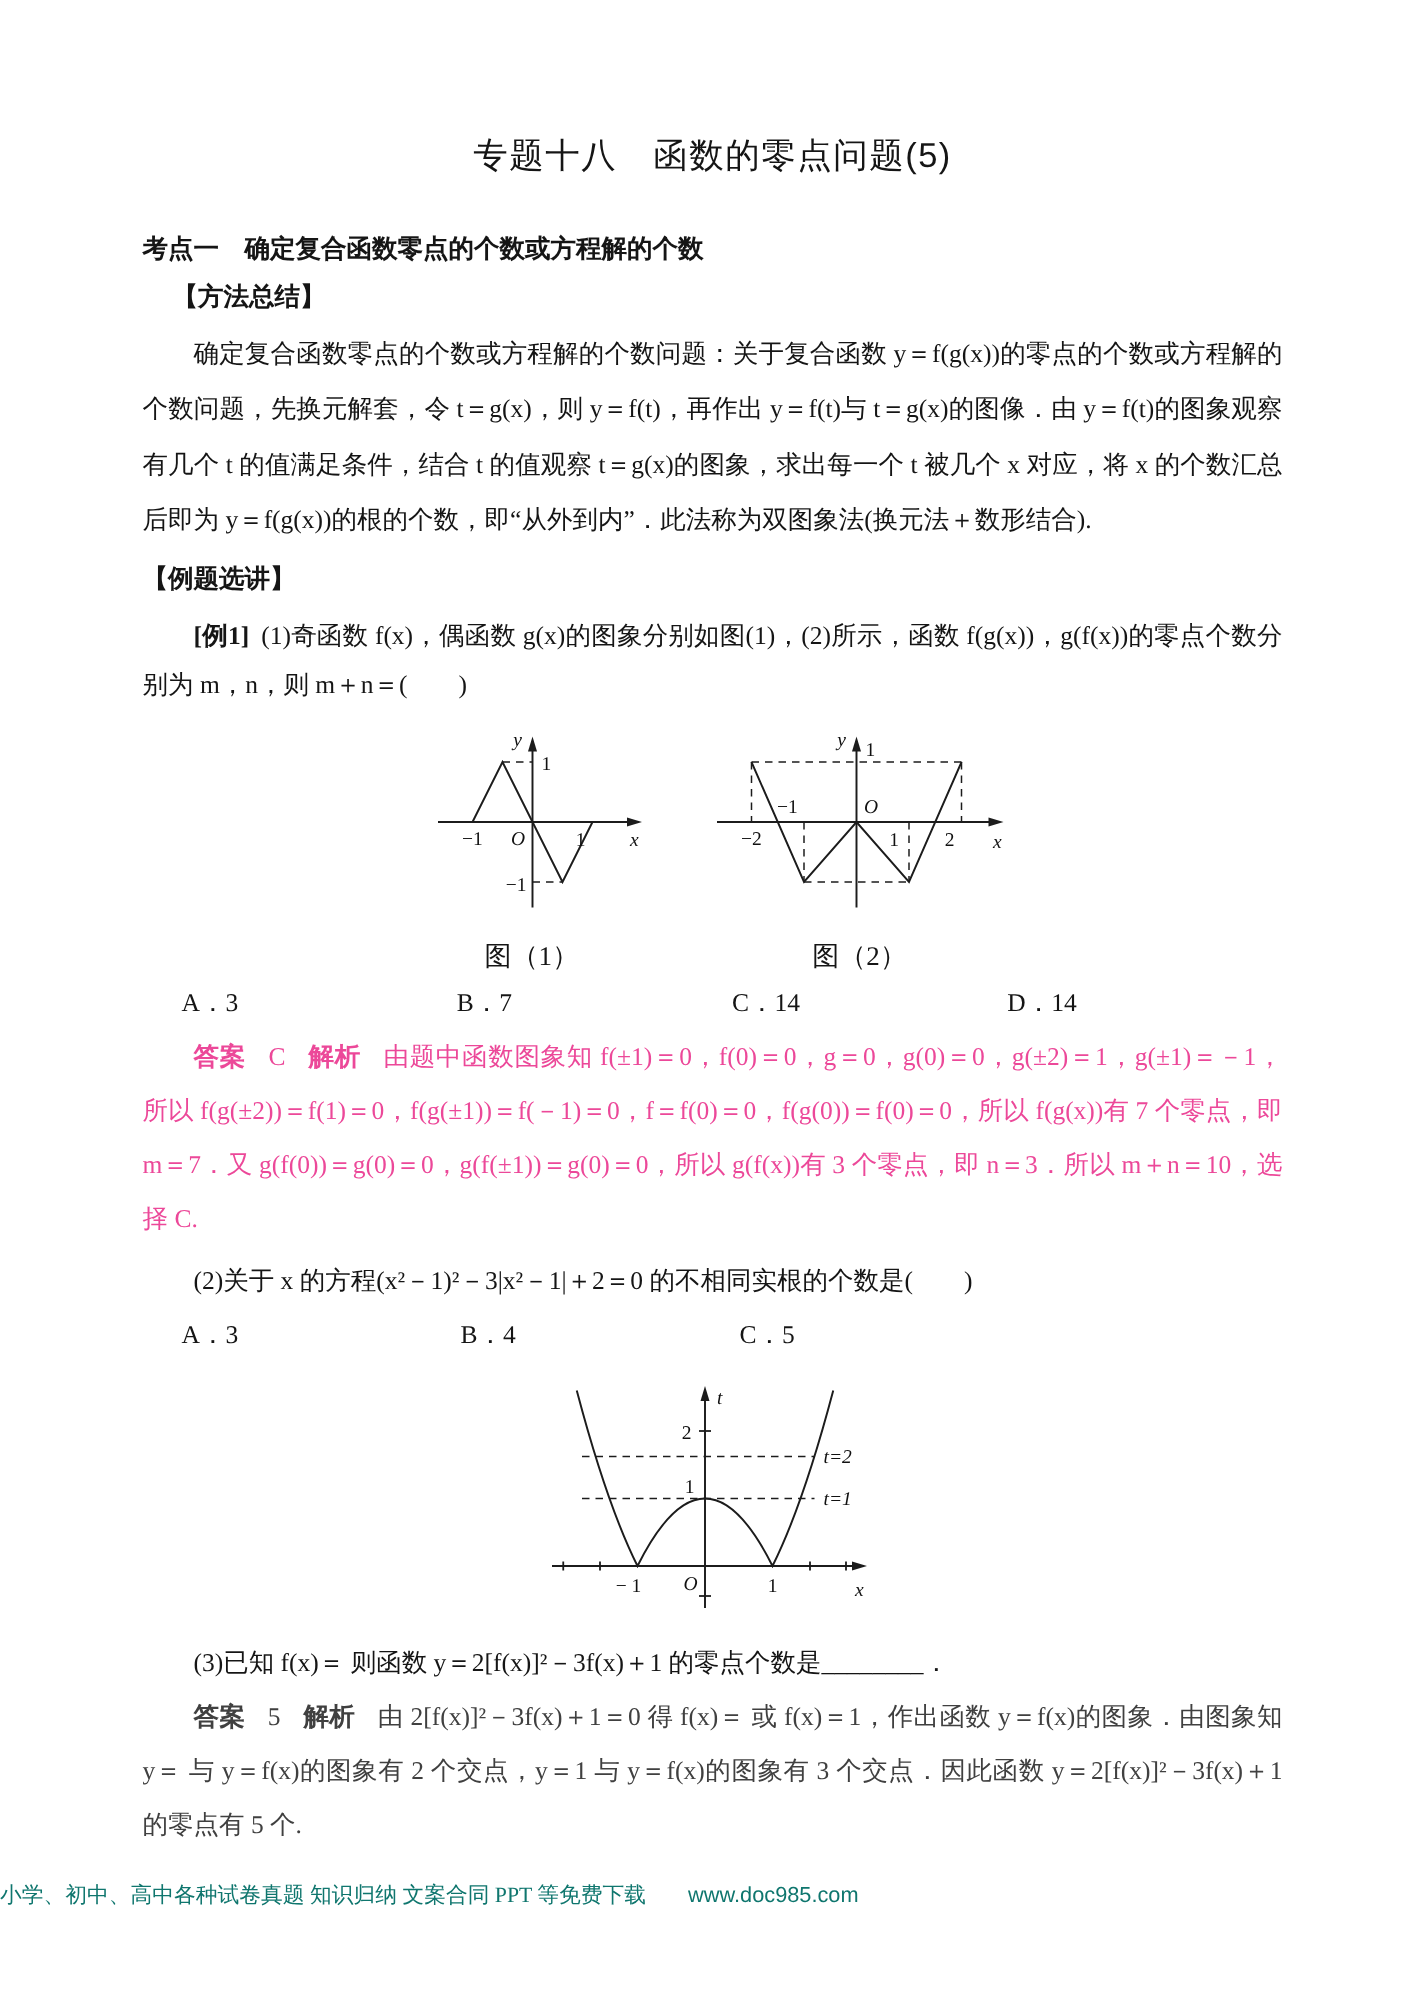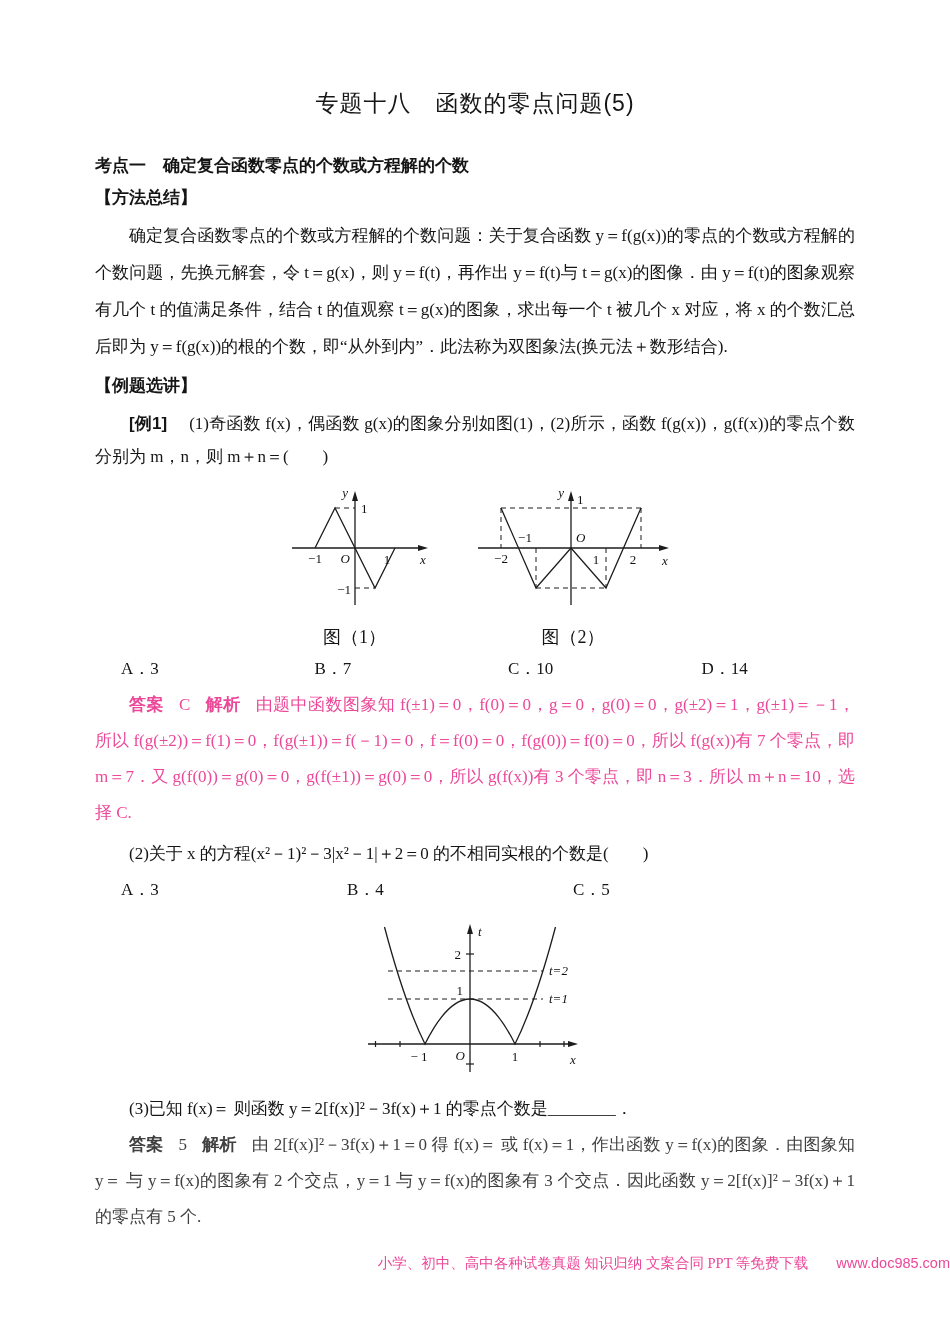--- a/index.html
+++ b/index.html
@@ -12,42 +12,42 @@
   .content { padding:0 95px; }
   .doc-title {
     text-align:center; font-family:"Liberation Sans","DejaVu Sans",sans-serif;
     font-weight:normal; font-size:23px; margin-top:88px; letter-spacing:1px;
   }
   .h-bold {
     font-family:"Liberation Sans","DejaVu Sans",sans-serif;
     font-weight:bold; font-size:17px; line-height:30px;
   }
   .kaodian { margin-top:32px; }
-  .method-header { margin-top:2px; }
+  .method-header { margin-top:2px;margin-left:20px; }
   .para {
     line-height:37px; text-align:justify; text-indent:2em; margin-top:4px;
   }
   .q-line { line-height:33px; text-indent:2em; margin-top:6px; text-align:justify; }
   .q-line .exlabel {
-    font-family:Liberation Sans, sans-serif; font-weight:bold; margin-right:22px;
+    font-family:Liberation Serif, serif; font-weight:bold; margin-right:8px;
   }
   .figrow { display:flex; justify-content:center; align-items:flex-end; gap:26px; margin:10px 0 2px; }
   .fig { text-align:center; }
   .figcaption { font-size:18px; margin-top:2px; }
-  .opts { display:flex; padding-left:26px; line-height:32px; margin-top:4px;gap:40px; }
+  .opts { display:flex; padding-left:26px; line-height:32px; margin-top:4px; }
   .opts span { width:186px; }
   .ans { line-height:36px; text-align:justify; text-indent:2em; margin-top:2px; }
   .ans .lab {
     font-family:"Liberation Sans","DejaVu Sans",sans-serif; font-weight:bold; margin-right:15px;
   }
   .ans .choice { margin-right:15px; }
   .tgraph-row { display:flex; justify-content:center; margin:8px 0 4px; }
   .footer {
-    position:absolute; left:0; top:1254px; width:100%; text-align:right;
-    font-size:14.5px; color:#ec4899;
+    position:absolute; left:0; top:1254px; width:100%; text-align:left;
+    font-size:14.5px; color:#0f766e;
   }
   .footer .site { font-family:"Liberation Sans","DejaVu Sans",sans-serif; margin-left:28px; }
   svg { display:block; }
   svg .axis, svg .curve { stroke:#1c1c1c; stroke-width:1.3; fill:none; }
   svg .dash { stroke:#1c1c1c; stroke-width:1; fill:none; stroke-dasharray:5 4; }
   svg .tick { stroke:#1c1c1c; stroke-width:1.2; }
   svg .ah { fill:#1c1c1c; stroke:none; }
   svg text { font-family:"Liberation Serif","DejaVu Serif",serif; font-size:13px; fill:#111; }
   svg text.it { font-style:italic; }
 </style>
@@ -113,21 +113,21 @@
         <text x="167" y="81" text-anchor="middle">2</text>
       </svg>
       <div class="figcaption">图（2）</div>
     </div>
 
   </div>
 
   <div class="opts">
     <span>A．3</span>
     <span>B．7</span>
-    <span>C．10</span>
+    <span>C．14</span>
     <span>D．14</span>
   </div>
 
   <p class="ans" style="color:#ec4899"><span class="lab">答案</span><span class="choice">C</span><span class="lab">解析</span><span>由题中函数图象知 f(±1)＝0，f(0)＝0，g＝0，g(0)＝0，g(±2)＝1，g(±1)＝－1，所以 f(g(±2))＝f(1)＝0，f(g(±1))＝f(－1)＝0，f＝f(0)＝0，f(g(0))＝f(0)＝0，所以 f(g(x))有 7 个零点，即 m＝7．又 g(f(0))＝g(0)＝0，g(f(±1))＝g(0)＝0，所以 g(f(x))有 3 个零点，即 n＝3．所以 m＋n＝10，选择 C.</span></p>
 
   <p class="q-line">(2)关于 x 的方程(x²－1)²－3|x²－1|＋2＝0 的不相同实根的个数是(　　)</p>
 
   <div class="opts">
     <span>A．3</span>
     <span>B．4</span>

